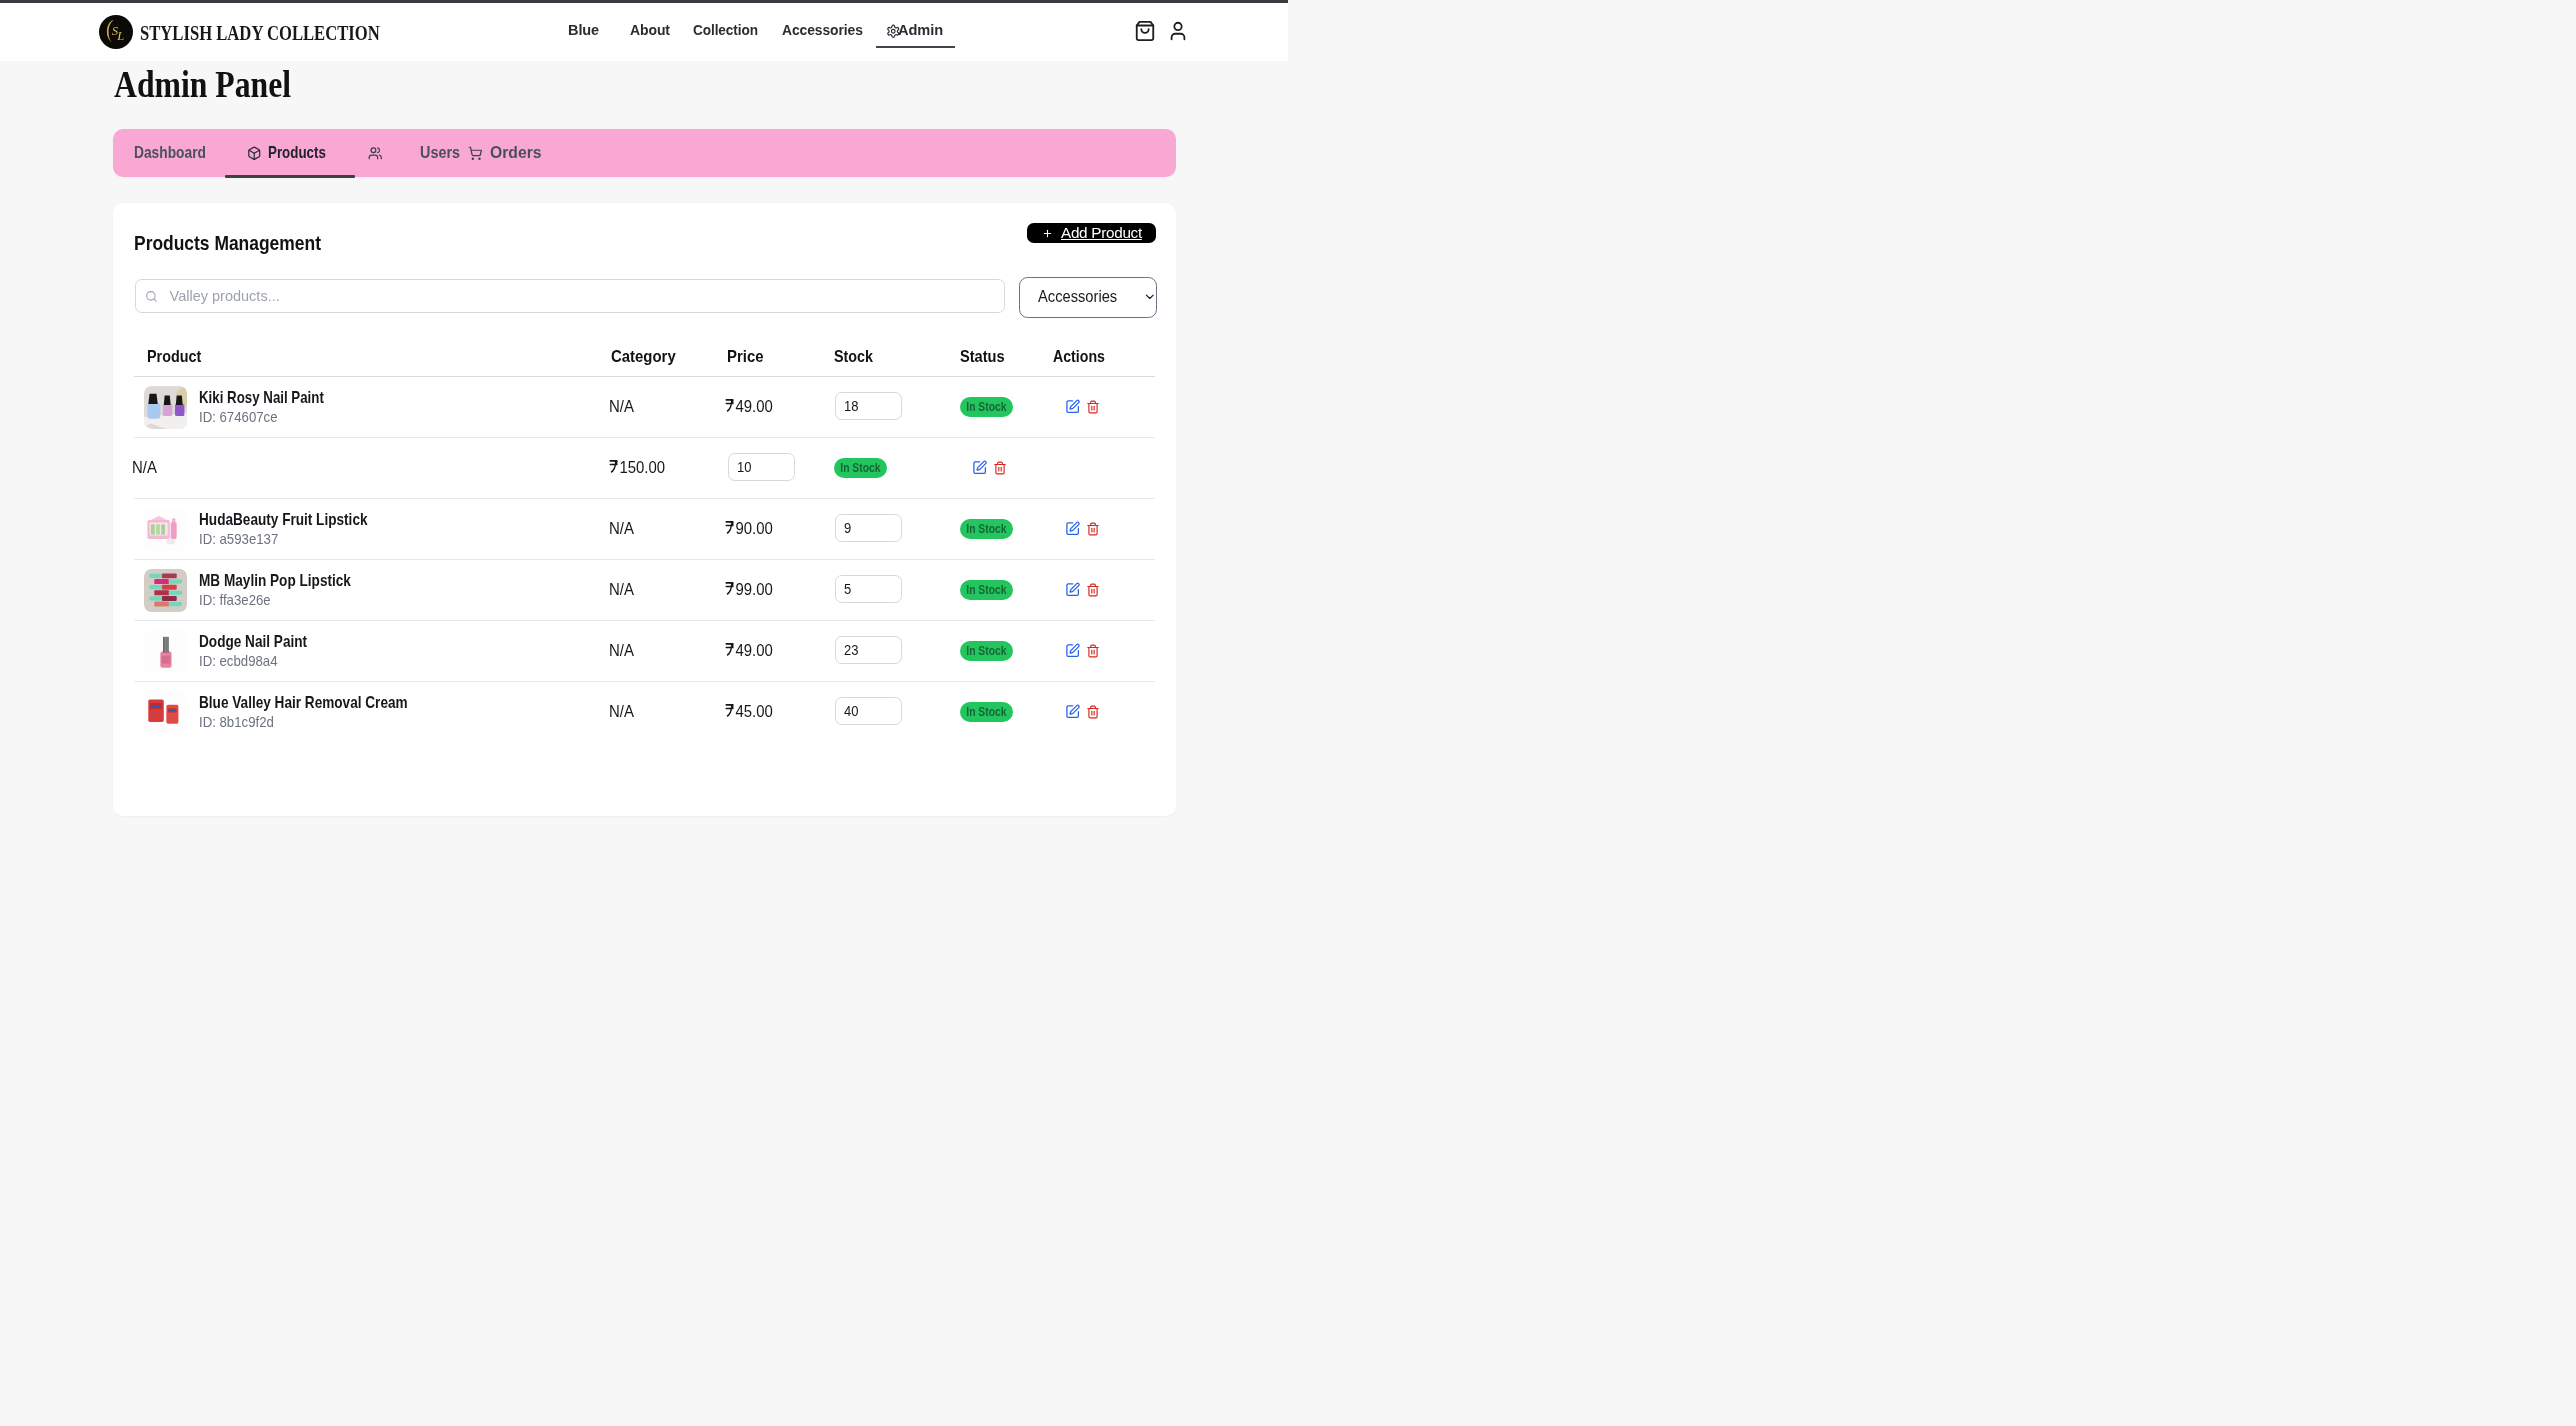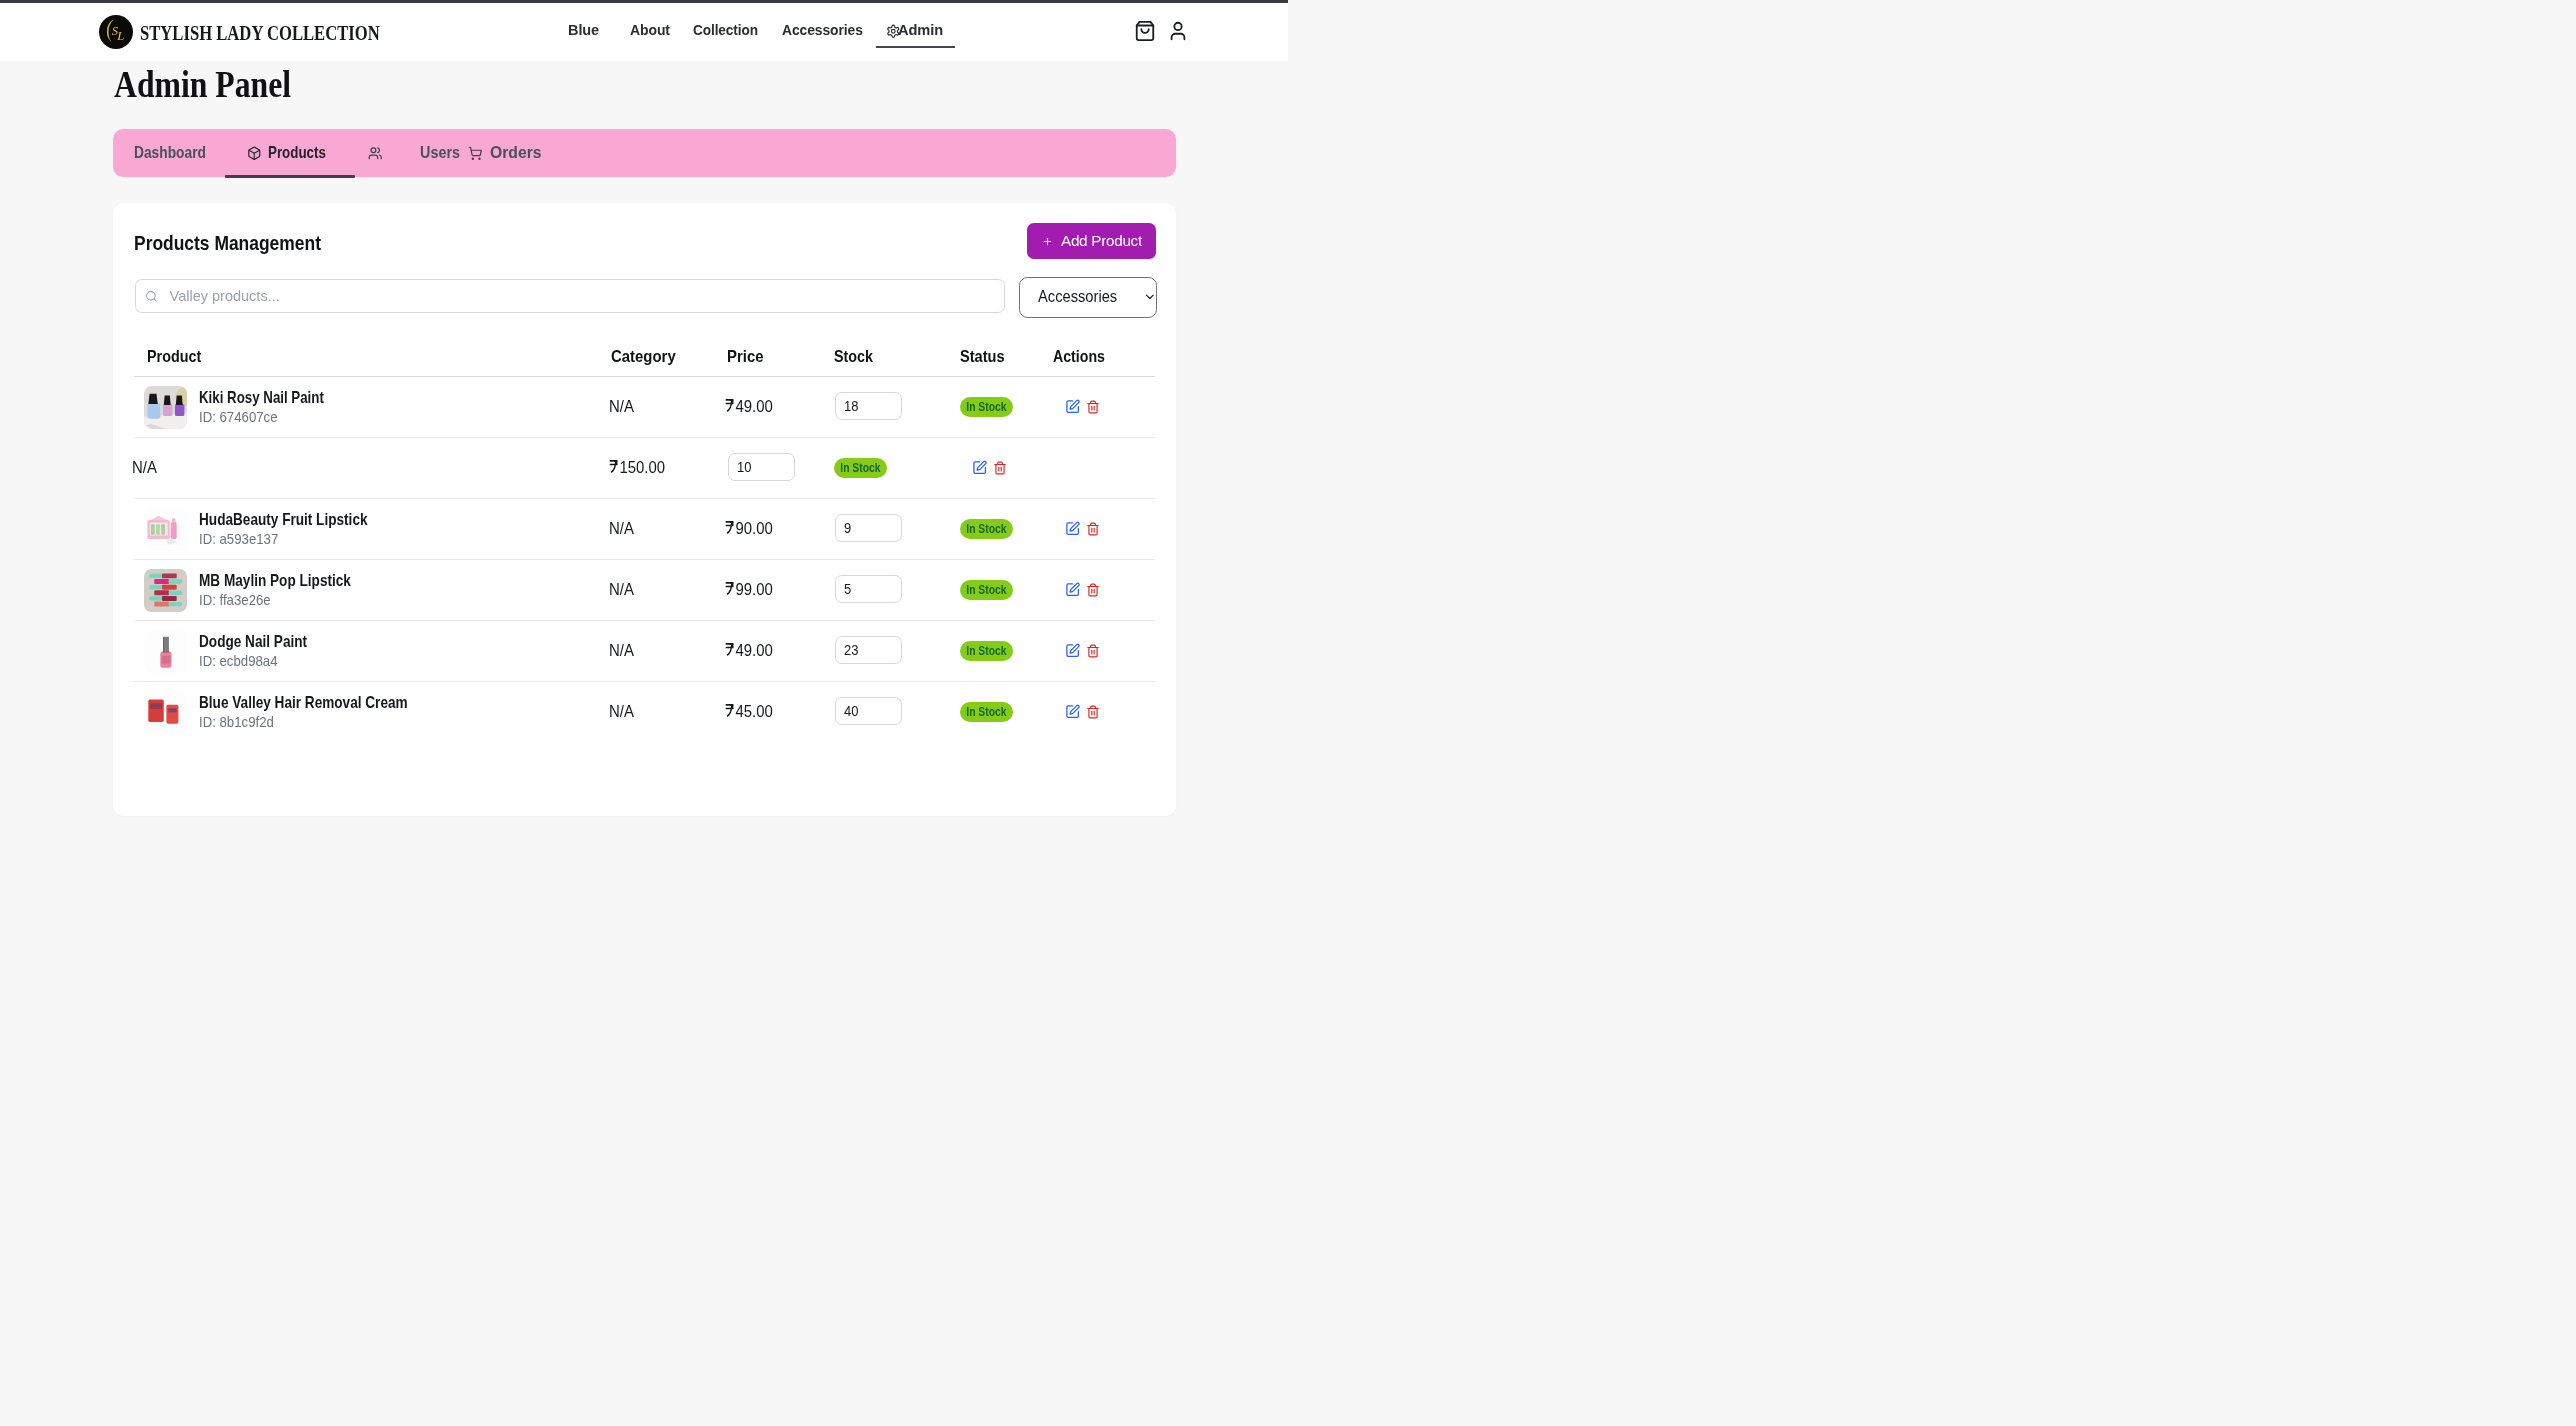--- a/index.html
+++ b/index.html
@@ -11,21 +11,21 @@
 #brand { left:140px; top:18px; font-family:"Liberation Serif", serif; font-weight:700; font-size:21px; color:#16181c; white-space:nowrap; transform:scaleX(0.792); transform-origin:0 50%; }
 .nlnk { font-size:15px; font-weight:700; letter-spacing:-0.1px; color:#2a2c31; top:18.7px; transform-origin:0 50%; }
 #adminline { left:876px; top:43px; width:79px; height:2px; background:#42464c; }
 #pagetitle { position:absolute; left:114px; top:63px; font-family:"Liberation Serif", serif; font-weight:700; font-size:37px; color:#111113; transform:scaleX(0.857); transform-origin:0 0; }
 #tabs { position:absolute; left:113px; top:129px; width:1063px; height:48px; background:#f9a8d4; border-radius:10.2px; box-shadow:0 0.9px 1.7px rgba(0,0,0,0.04); }
 #tabs > div.tab { position:absolute; top:0.9px; height:46px; display:flex; align-items:center; }
 .tabtxt { font-size:17px; font-weight:700; color:#49505c; transform-origin:0 50%; }
 #tabline { position:absolute; left:112px; width:130px; top:46px; height:2.6px; background:#3f4147; border-radius:0.9px; }
 #card { position:absolute; left:113px; top:203px; width:1063px; height:613px; background:#fff; border-radius:10.2px; box-shadow:0 0.9px 1.7px rgba(0,0,0,0.04); }
 #cardtitle { position:absolute; left:21px; top:29px; font-size:20.4px; font-weight:700; color:#101214; transform:scaleX(0.855); transform-origin:0 0; white-space:nowrap; }
-#addbtn { position:absolute; left:914px; top:20.4px; width:129px; height:36px; background:#a21caf; border-radius:6.8px; display:flex; align-items:center; padding-left:14.5px; color:#fff; }
+#addbtn { position:absolute; left:914px; top:20.4px; width:129px; height:20px; background:#000000; border-radius:6.8px; display:flex; align-items:center; padding-left:14.5px; color:#fff;text-decoration:underline; }
 #addbtn .txt { font-size:15.3px; font-weight:500; letter-spacing:-0.3px; margin-left:8.5px; }
 #search { position:absolute; left:21.6px; top:76px; width:870px; height:34px; border:0.9px solid #d4d8dd; border-radius:6.8px; }
 #search .mag { position:absolute; left:9.4px; top:10.2px; }
 #search .ph { position:absolute; left:34px; top:0; height:32px; display:flex; align-items:center; font-size:14.5px; color:#9ca3af; }
 #select { position:absolute; left:906px; top:74px; width:138px; height:41px; border:1.7px solid #6b7280; border-radius:8.5px; background:#fff; }
 #select .val { position:absolute; left:18px; top:0; height:37px; display:flex; align-items:center; font-size:15.8px; color:#16181c; transform:scaleX(0.93); transform-origin:0 50%; }
 #select .chev { position:absolute; left:123px; top:12px; }
 #thead { position:absolute; left:21px; top:110px; width:1021px; height:63px; display:grid; grid-template-columns:477px 116px 107px 126px 93px 1fr; align-items:end; }
 #thead span { display:inline-block; font-size:17px; font-weight:700; color:#101214; padding-bottom:9.4px; transform-origin:0 100%; }
 #thead div:first-child span { margin-left:13px; }
@@ -35,21 +35,21 @@
 .pcell { display:flex; align-items:center; gap:11.5px; padding-left:10.4px; }
 .thumb { width:43px; height:43px; border-radius:6.8px; flex:0 0 auto; }
 .pname { font-size:17px; font-weight:700; color:#16181c; line-height:20.4px; white-space:nowrap; transform-origin:0 50%; }
 .pid { font-size:14.5px; color:#6b7280; line-height:17px; transform:scaleX(0.91); transform-origin:0 50%; }
 .nacell { }
 .na { display:inline-block; margin-left:-2.1px; font-size:17px; transform:scaleX(0.88); transform-origin:0 50%; }
 .pricecell { }
 .price { margin-left:-1.7px; display:inline-flex; align-items:center; gap:1.3px; font-size:17px; transform:scaleX(0.877); transform-origin:0 50%; }
 .stock { width:67px; height:28px; margin-top:-1.3px; margin-left:0.9px; border:0.9px solid #d4d8dd; border-radius:6.8px; display:flex; align-items:center; padding-left:7.7px; font-size:15.3px; background:#fff; }
 .stock span { transform:scaleX(0.85); transform-origin:0 50%; }
-.badge { display:inline-flex; align-items:center; justify-content:center; justify-self:start; width:53px; height:19.4px; background:#84cc16; border-radius:851px; font-size:12px; font-weight:700; color:#166534; }
+.badge { display:inline-flex; align-items:center; justify-content:center; justify-self:start; width:53px; height:19.4px; background:#22c55e; border-radius:851px; font-size:12px; font-weight:700; color:#166534; }
 .btxt { transform:scaleX(0.86); }
 .acts { display:flex; align-items:center; gap:5.5px; padding-left:12.4px; }
 svg { display:block; }
 .rup { display:inline-block; margin-top:-2.1px; }
 </style>
 </head>
 <body>
 <div id="topbar"></div>
 <div id="header">
   <svg id="logo" style="left:99px; top:12.4px;" width="34" height="34" viewBox="0 0 40 40">

